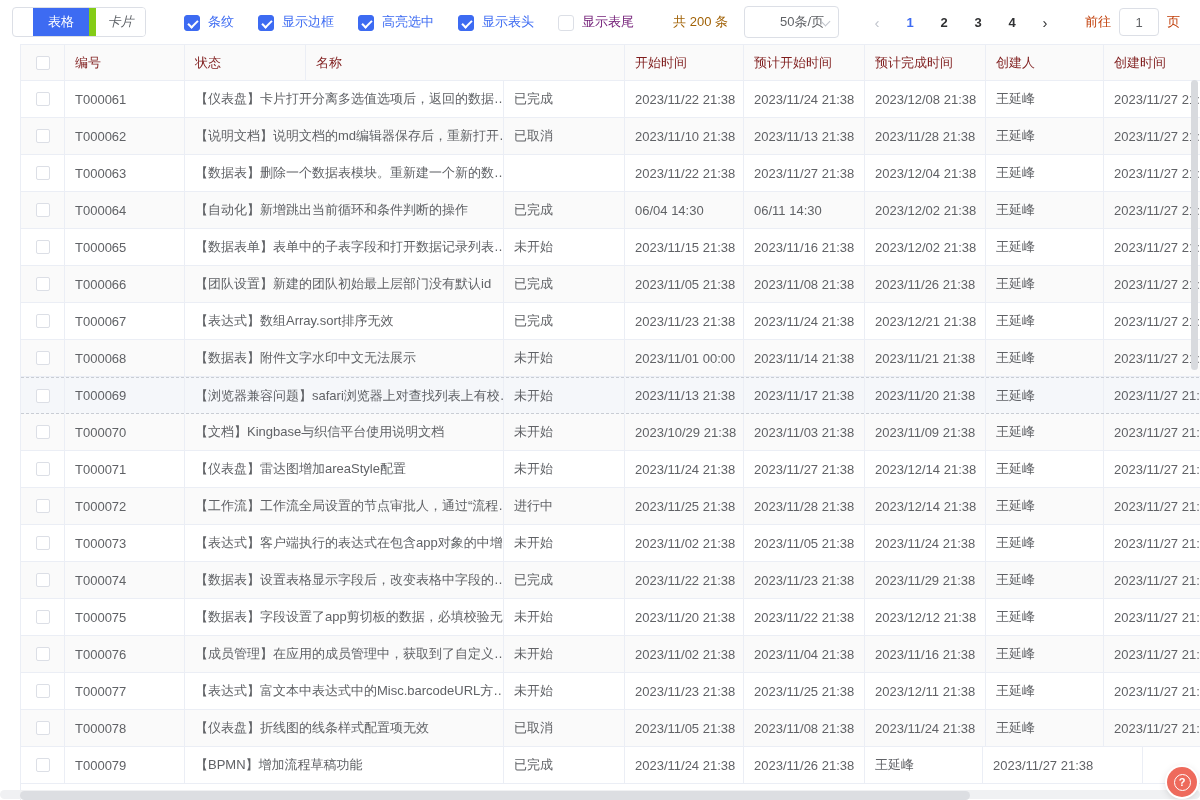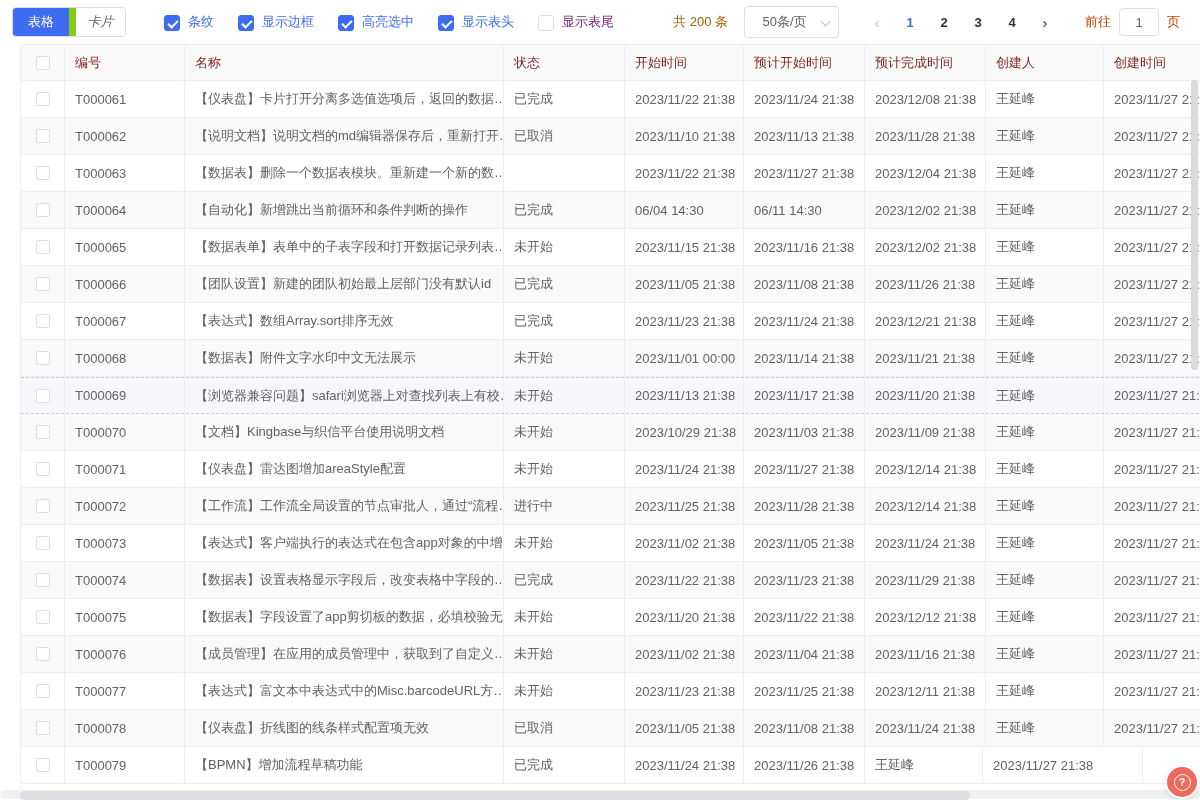--- a/index.html
+++ b/index.html
@@ -2,38 +2,38 @@
 <html><head>
 <meta charset="utf-8">
 <style>
   * { margin:0; padding:0; box-sizing:border-box; }
   html,body { width:1200px; height:800px; overflow:hidden; background:#fff;
     font-family:"Liberation Sans","DejaVu Sans",sans-serif; font-size:13px; color:#606266; }
   .app { position:relative; width:1200px; height:800px; }
 
   
   .toolbar { height:44px; display:flex; align-items:center; padding:0 20px 0 12px; background:#fff; }
-  .seg-group { display:flex; border:1px solid #dcdfe6; border-radius:4px; overflow:hidden; height:30px; }
+  .seg-group { display:flex; border:1px solid #dcdfe6; border-radius:4px; overflow:hidden; height:30px;padding-left:20px; }
   .seg-btn { width:56px; height:100%; border:none; background:#fff; color:#5f6368; font-size:13px; cursor:pointer;
     font-family:inherit; }
   .seg-btn.active { background:#3d6bf2; color:#fff; }
   .seg-btn + .seg-btn { border-left:7px solid #84cc16;font-style:italic; }
   .cb-list { display:flex; align-items:center; margin-left:14px; }
   .cb-item { display:flex; align-items:flex-end; margin-left:24px; cursor:pointer; }
   .cb-box { width:16px; height:16px; border:1px solid #dcdfe6; border-radius:3px; background:#fff; position:relative; flex:none; }
   .cb-item.checked .cb-box { background:#3d6bf2; border-color:#3d6bf2; }
   .cb-item.checked .cb-box::after { content:""; position:absolute; left:5px; top:2px; width:4px; height:8px;
     border:solid #fff; border-width:0 2px 2px 0; transform:rotate(45deg); }
   .cb-label { margin-left:8px; color:#3d6bf2; }
   .cb-item.unchecked .cb-label { color:#701a75; }
 
   .toolbar-right { margin-left:auto; display:flex; align-items:center; }
   .total-text { color:#a16207; margin-right:16px; }
   .select { width:95px; height:32px; border:1px solid #dcdfe6; border-radius:4px; display:flex; align-items:center;
-    justify-content:center; color:#606266; position:relative; padding-right:14px; cursor:pointer; }
+    justify-content:flex-end; color:#606266; position:relative; padding-right:14px; cursor:pointer; }
   .chevron-down { position:absolute; right:9px; top:11px; width:7px; height:7px; border-right:1.5px solid #c0c4cc;
     border-bottom:1.5px solid #c0c4cc; transform:rotate(45deg); }
   .pager { display:flex; align-items:center; margin-left:22px; }
   .page-arrow { min-width:32px; text-align:center; font-size:15px; color:#303133; cursor:pointer; background:none; border:none;
     font-family:inherit; }
   .page-arrow.disabled { color:#c0c4cc; }
   .page-num { min-width:34px; text-align:center; font-weight:600; color:#303133; cursor:pointer; background:none; border:none;
     font-size:13px; font-family:inherit; }
   .page-num.active { color:#3d6bf2; }
   .goto { display:flex; align-items:center; margin-left:24px; }
@@ -131,22 +131,22 @@
     </div>
   </div>
 
   <div class="table-area">
     <div class="t-inner">
       <div class="t-head">
         <div class="th c-check">
           <span class="row-cb"></span>
         </div>
         <div class="th c-id">编号</div>
+        <div class="th c-status">状态</div>
         <div class="th c-name">名称</div>
-        <div class="th c-status">状态</div>
         <div class="th c-start">开始时间</div>
         <div class="th c-pstart">预计开始时间</div>
         <div class="th c-pend">预计完成时间</div>
         <div class="th c-creator">创建人</div>
         <div class="th c-created">创建时间</div>
       </div>
       <div id="tbody">
           <div class="t-row">
       <div class="td c-check">
         <span class="row-cb"></span>

